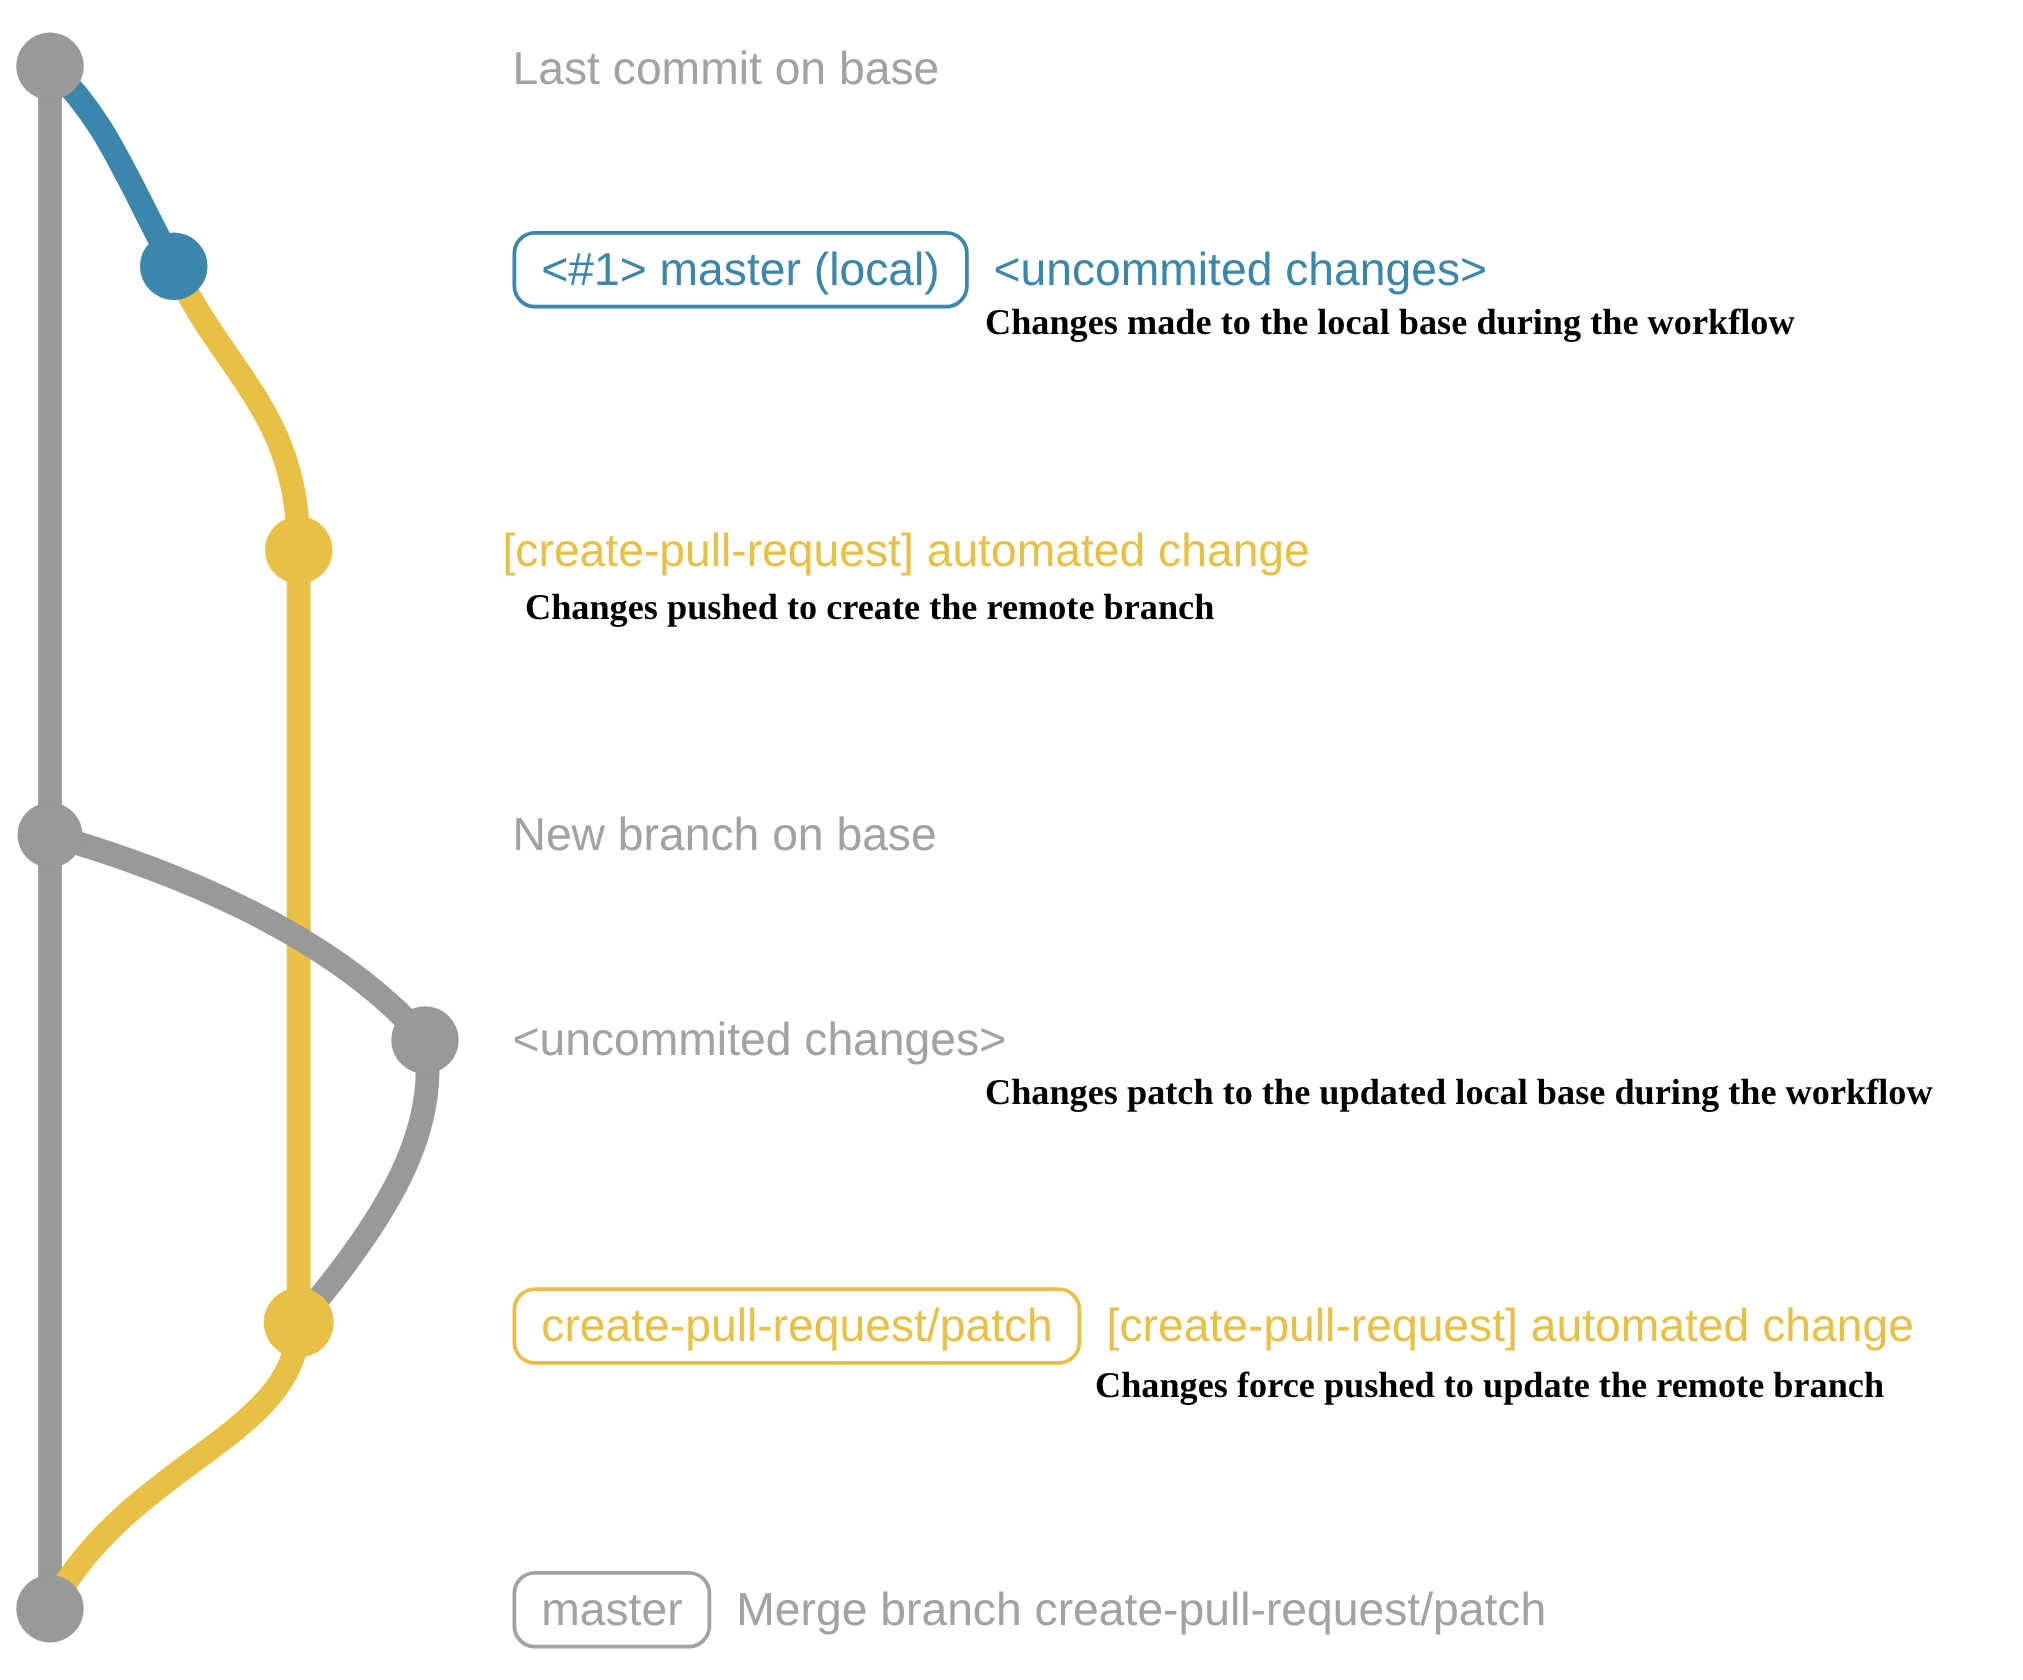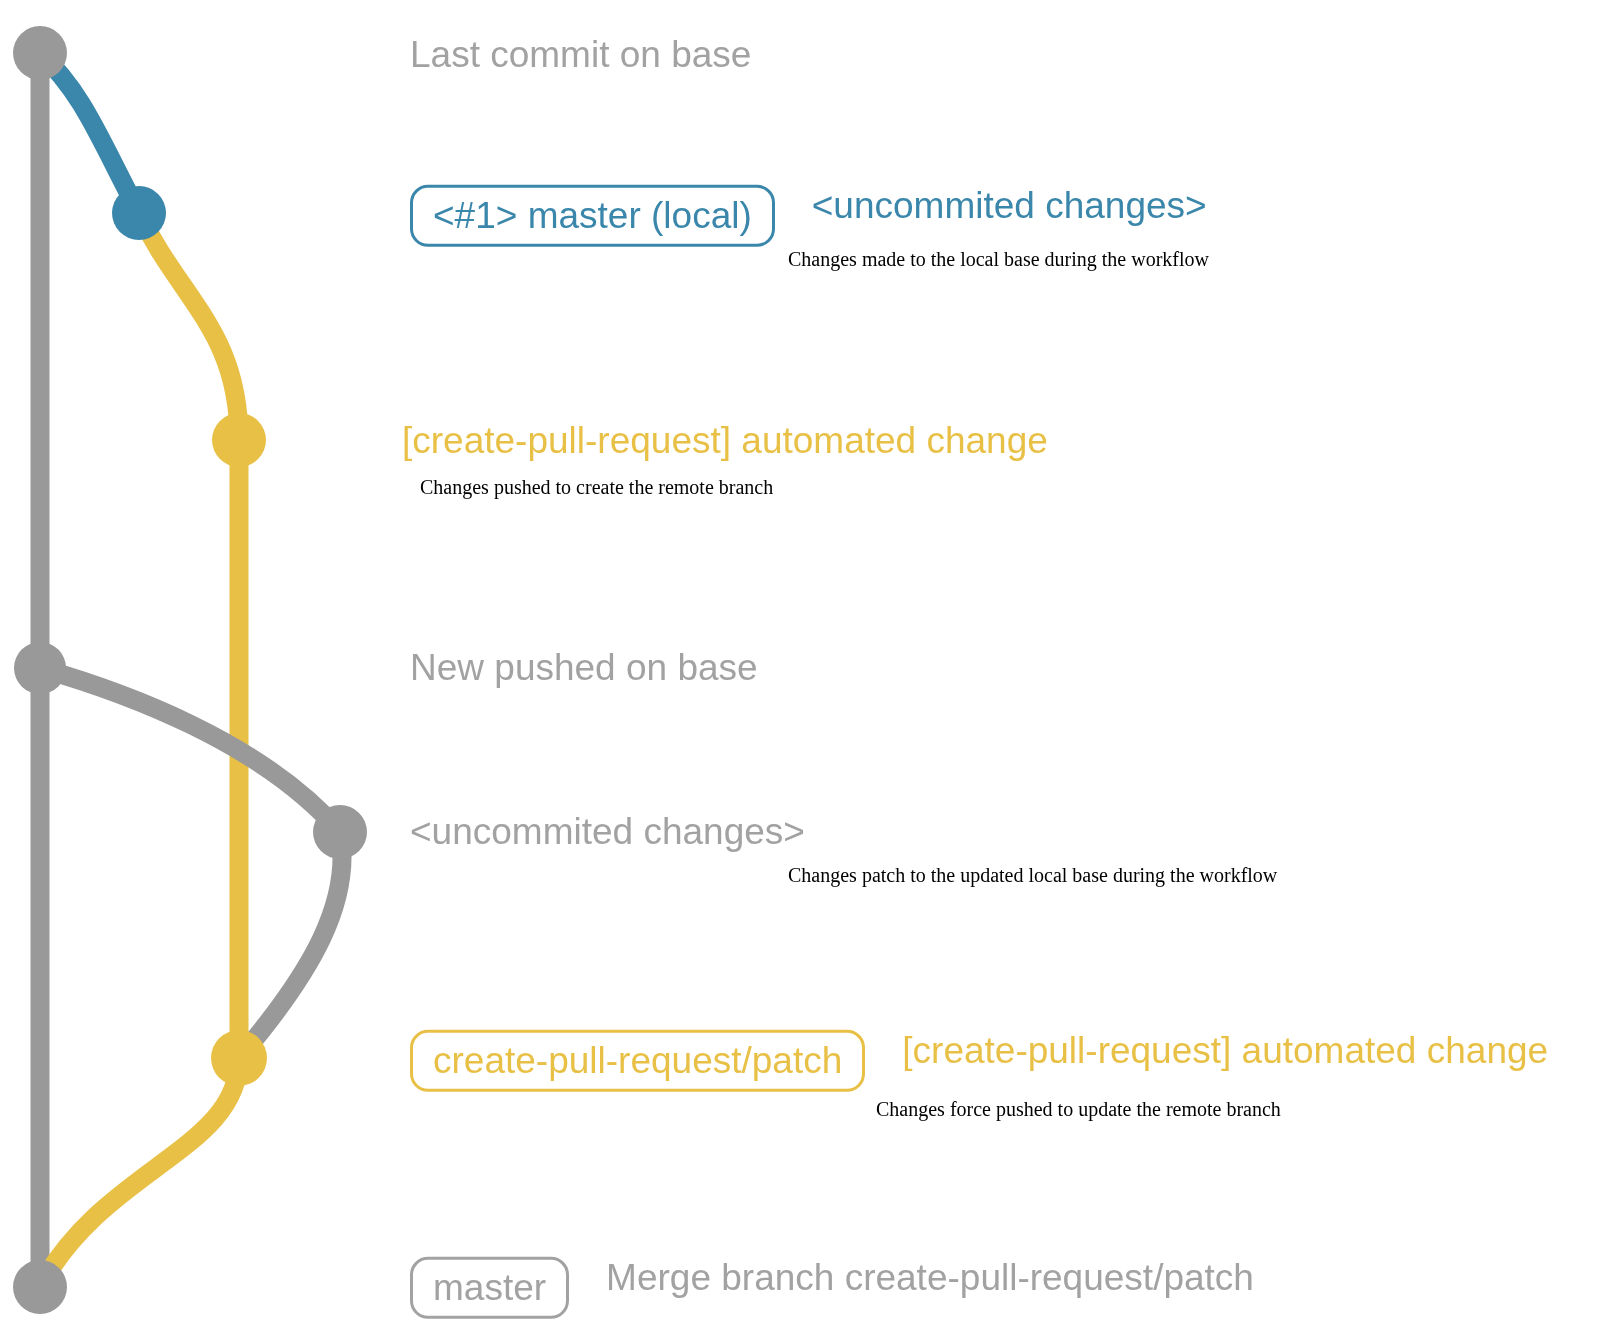--- a/index.html
+++ b/index.html
@@ -8,21 +8,21 @@
     width: 1570px;
     height: 1344px;
     background: #ffffff;
     font-family: "Liberation Sans", sans-serif;
     overflow: hidden;
   }
   #graph-svg { position: absolute; left: 0; top: 0; }
 
   .abs { position: absolute; transform: translateY(-50%); white-space: nowrap; }
 
-  .row { display: flex; align-items: flex-start; gap: 37px; }
+  .row { display: flex; align-items: center; gap: 20px; }
 
   .label-gray  { color: var(--text-gray, #a2a2a2); font-size: 37px; }
   .title-blue  { color: var(--local-blue, #3a87ab); font-size: 37px; }
   .title-yellow{ color: var(--remote-yellow, #e9c046); font-size: 37px; }
   .title-gray  { color: var(--text-gray, #a2a2a2); font-size: 37px; }
 
   .badge {
     display: inline-flex;
     align-items: center;
     justify-content: center;
@@ -33,21 +33,22 @@
     line-height: 1.2;
     background: #ffffff;
   }
   .badge-blue   { color: var(--local-blue, #3a87ab);  border-color: var(--local-blue, #3a87ab); }
   .badge-gray   { color: var(--text-gray, #a2a2a2);   border-color: var(--text-gray, #a2a2a2); }
   .badge-yellow { color: var(--remote-yellow, #e9c046); border-color: var(--remote-yellow, #e9c046); padding-left: 20px; }
 
   .desc {
     font-family: "Liberation Serif", serif;
     color: var(--description-black, #000000);
-    font-size: 20px;
+    font-size: 29px;
+    font-weight: bold;
   }
 </style>
 </head>
 <body>
 
 <div id="canvas">
 
   <svg id="graph-svg" width="1618" height="1344" viewBox="0 0 1618 1344">
 
     <path d="M 40 53 L 40 1287" fill="none" stroke-width="19" stroke-linecap="round" stroke="#999999"></path>
@@ -71,21 +72,21 @@
 
   <div class="abs row" style="left:410px; top:216px;">
     <span class="badge badge-blue">&lt;#1&gt; master (local)</span>
     <span class="title-blue">&lt;uncommited changes&gt;</span>
   </div>
   <div class="abs desc" style="left:788px; top:259px;">Changes made to the local base during the workflow</div>
 
   <div class="abs title-yellow" style="left:402px; top:441px;">[create-pull-request] automated change</div>
   <div class="abs desc" style="left:420px; top:487px;">Changes pushed to create the remote branch</div>
 
-  <div class="abs label-gray" style="left:410px; top:668px;">New pushed on base</div>
+  <div class="abs label-gray" style="left:410px; top:668px;">New branch on base</div>
 
   <div class="abs row" style="left:410px; top:832px;">
     <span class="title-gray">&lt;uncommited changes&gt;</span>
   </div>
   <div class="abs desc" style="left:788px; top:875px;">Changes patch to the updated local base during the workflow</div>
 
   <div class="abs row" style="left:410px; top:1061px;">
     <span class="badge badge-yellow">create-pull-request/patch</span>
     <span class="title-yellow">[create-pull-request] automated change</span>
   </div>

